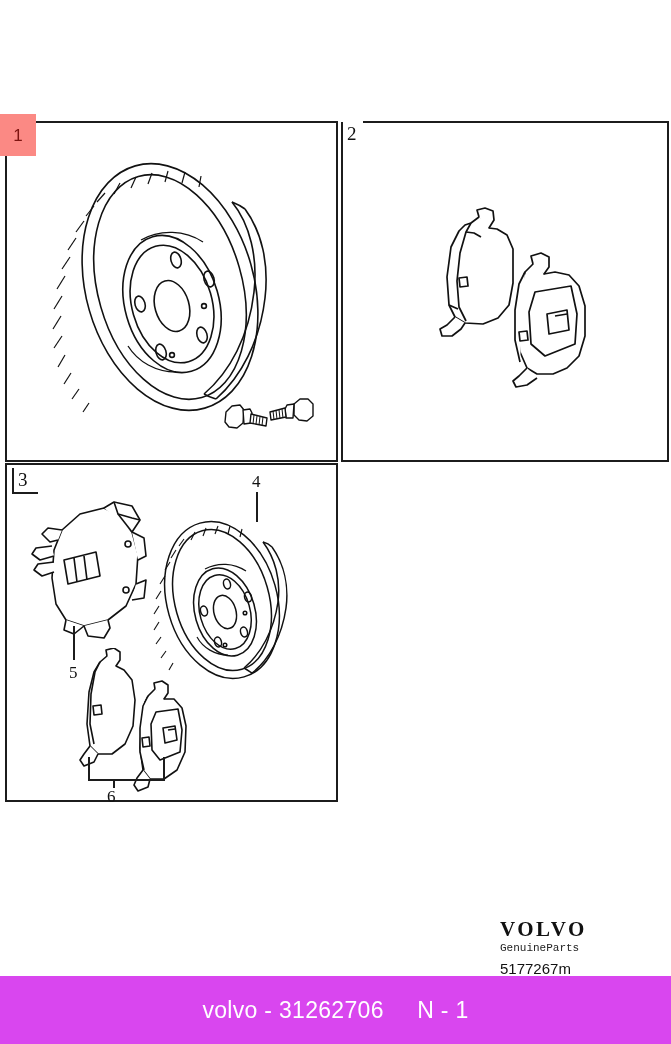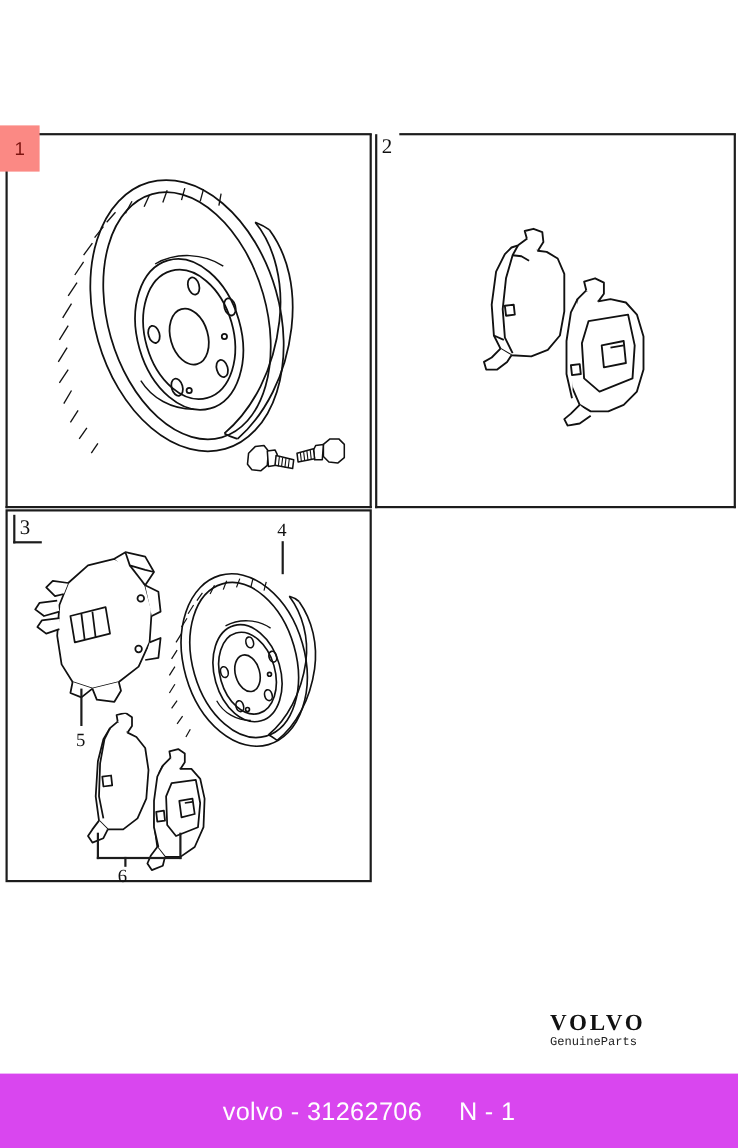--- a/index.html
+++ b/index.html
@@ -380,19 +380,20 @@
 
   <div class="leader" style="left:88px; top:757px; width:1.6px; height:24px;"></div>
   <div class="leader" style="left:163px; top:757px; width:1.6px; height:24px;"></div>
   <div class="leader" style="left:88px; top:779px; width:77px; height:1.6px;"></div>
   <div class="leader" style="left:113px; top:779px; width:1.6px; height:9px;"></div>
   <div class="callout" id="callout-6-label" style="left:107px; top:788px;">6</div>
 
   <div id="brand-block">
     <div id="brand-wordmark">VOLVO</div>
     <div id="brand-tagline">GenuineParts</div>
+    <div id="brand-partno">5177267m</div>
   </div>
 
   <div id="footer-bar">
     <span id="footer-text">volvo - 31262706     N - 1</span>
   </div>
 
 </div>
 
 </body></html>

